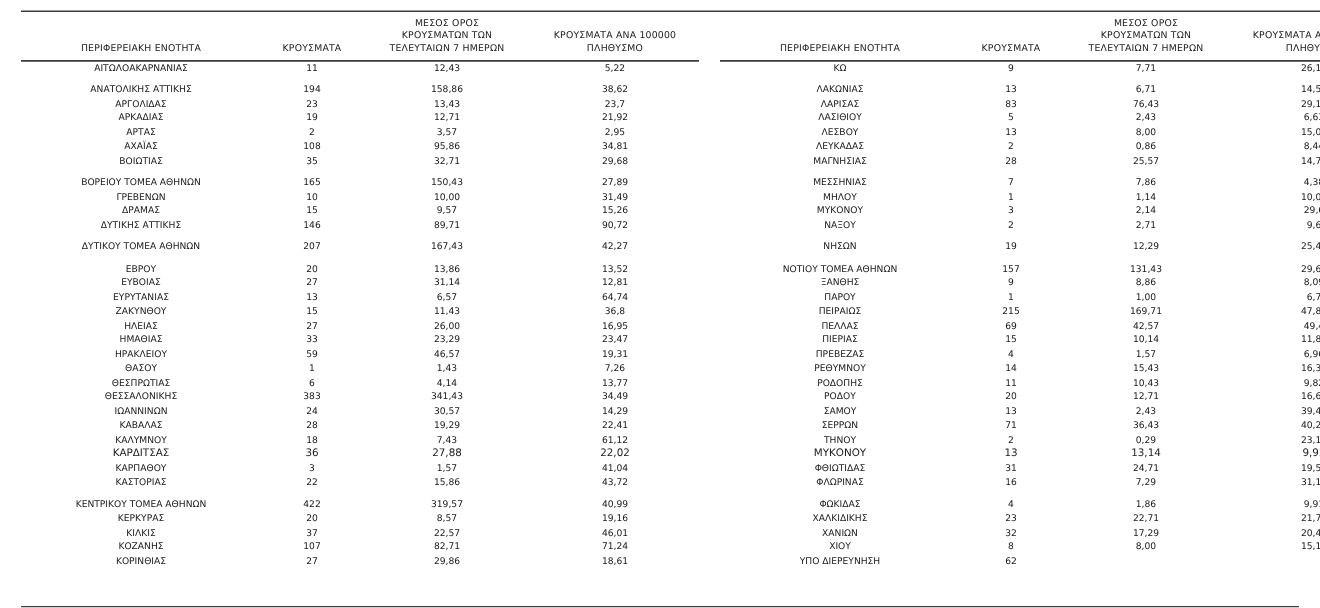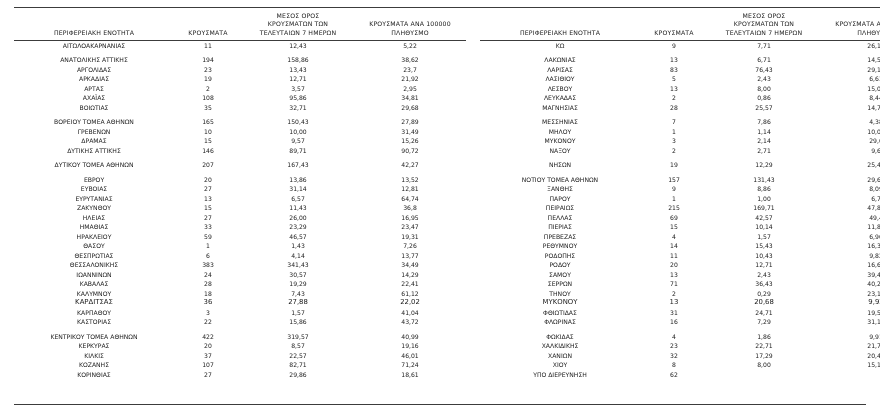--- a/index.html
+++ b/index.html
@@ -427,21 +427,21 @@
           <td>23,16</td>
         </tr>
         <tr class="wide">
           <td class="name">ΚΑΡΔΙΤΣΑΣ</td>
           <td>36</td>
           <td>27,88</td>
           <td>22,02</td>
           <td></td>
           <td class="name">ΜΥΚΟΝΟΥ</td>
           <td>13</td>
-          <td>20,68</td>
+          <td>13,14</td>
           <td>9,92</td>
         </tr>
         <tr>
           <td class="name">ΚΑΡΠΑΘΟΥ</td>
           <td>3</td>
           <td>1,57</td>
           <td>41,04</td>
           <td></td>
           <td class="name">ΦΘΙΩΤΙΔΑΣ</td>
           <td>31</td>

